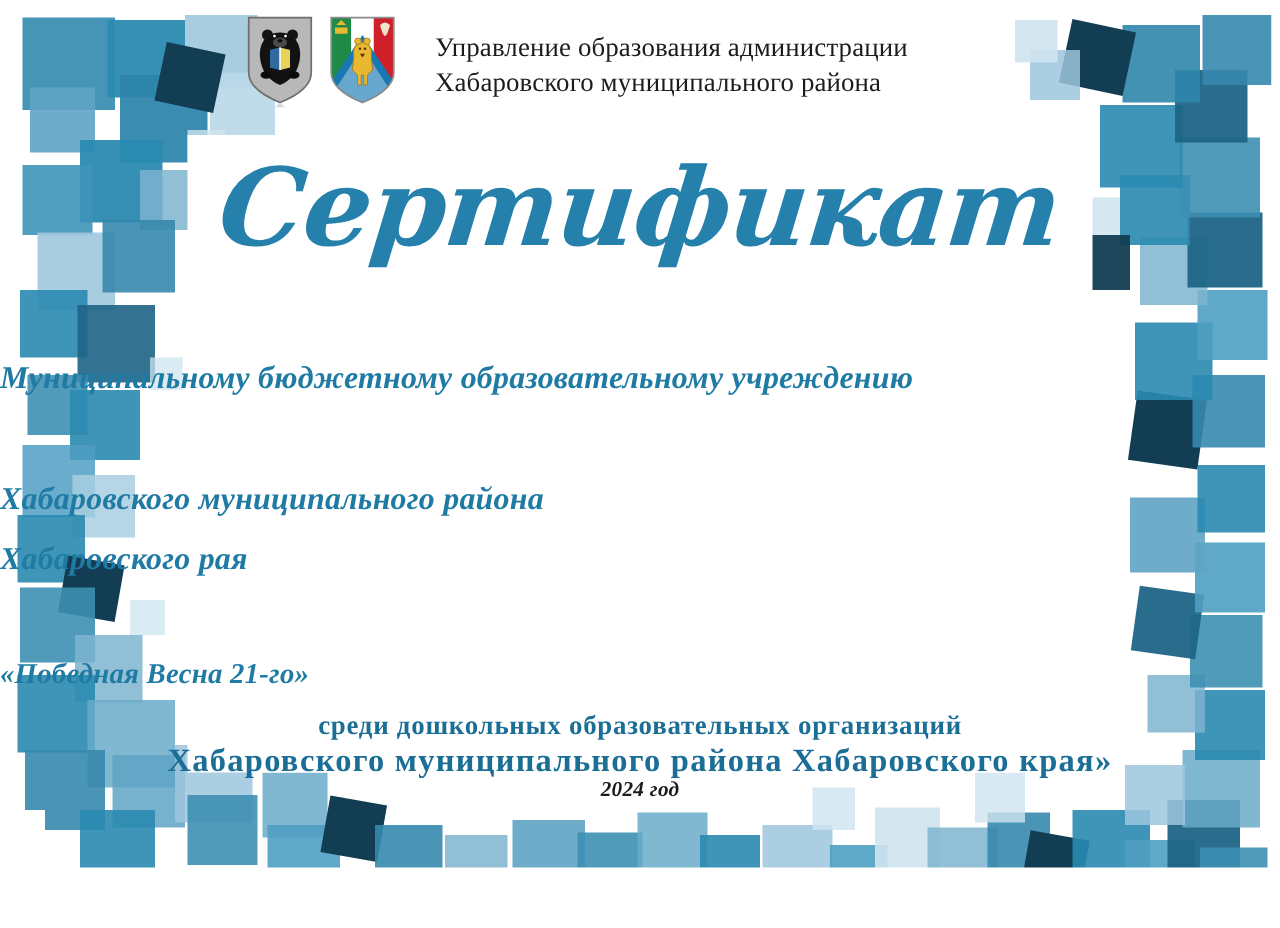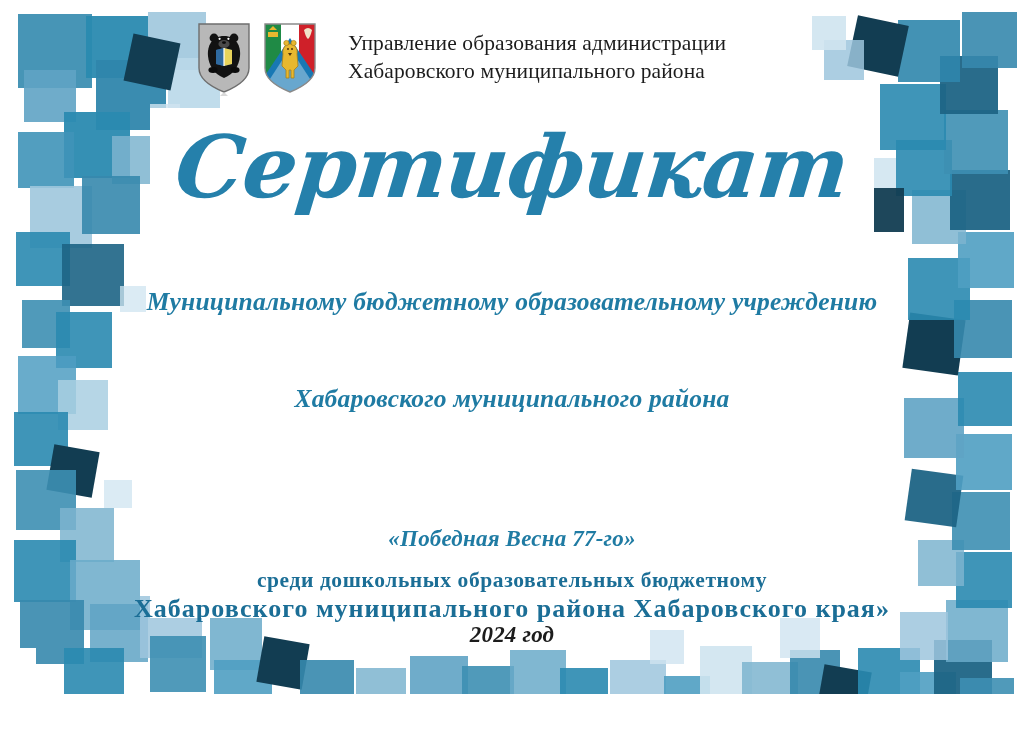--- a/index.html
+++ b/index.html
@@ -50,23 +50,23 @@
     position: absolute;
     left: 0; top: 0;
     width: 1024px;
     height: 742px;
   }
 
   
   #header {
     position: absolute;
     left: 196px;
-    top: 22px;
+    top: 12px;
     display: flex;
-    align-items: flex-start;
+    align-items: center;
     gap: 10px;
   }
   .emblem { width: 56px; height: 74px; display: block; }
   #org-name {
     margin-left: 20px;
     font-family: "Liberation Serif", "DejaVu Serif", serif;
     font-size: 21.5px;
     line-height: 1.30;
     color: #1c1c1c;
     white-space: pre-line;
@@ -101,21 +101,21 @@
     font-size: 19px;
     color: #3a3a3a;
     letter-spacing: .3px;
   }
 
   
   .body-line {
     position: absolute;
     width: 1024px;
     left: 0;
-    text-align: center;
+    text-align: left;
     font-family: "Liberation Serif", "DejaVu Serif", serif;
     font-weight: bold;
     font-style: italic;
     color: #1f7ba3;
     letter-spacing: .2px;
     white-space: nowrap;
   }
   #line-1 { top: 287px; font-size: 25.5px; }
   #line-2 { top: 336px; font-size: 25.5px; }
   #line-3 { top: 384px; font-size: 25.5px; }
@@ -139,21 +139,21 @@
   #foot-2 { top: 594px; font-size: 26px; letter-spacing: 1.0px; }
 
   #year {
     position: absolute;
     left: 0; top: 622px;
     width: 1024px;
     text-align: center;
     font-family: "Liberation Serif", "DejaVu Serif", serif;
     font-weight: bold;
     font-style: italic;
-    font-size: 23px;
+    font-size: 17px;
     color: #1c1c1c;
     letter-spacing: .2px;
   }
 </style>
 </head>
 <body>
 
 <div id="page">
 
   <div id="mosaic">
@@ -306,21 +306,22 @@
 
       <div id="org-name">Управление образования администрации
 Хабаровского муниципального района</div>
     </div>
 
     <div id="title">Сертификат</div>
 
 
     <div class="body-line" id="line-1">Муниципальному бюджетному образовательному учреждению</div>
     <div class="body-line" id="line-3">Хабаровского муниципального района</div>
-    <div class="body-line" id="line-6">«Победная Весна 77-го»</div>
-
-    <div class="foot-line" id="foot-1">среди дошкольных образовательных бюджетному</div>
+    <div class="body-line" id="line-4">Хабаровского рая</div>
+    <div class="body-line" id="line-6">«Победная Весна 21-го»</div>
+
+    <div class="foot-line" id="foot-1">среди дошкольных образовательных организаций</div>
     <div class="foot-line" id="foot-2">Хабаровского муниципального района Хабаровского края»</div>
 
     <div id="year">2024 год</div>
 
   </div>
 </div>
 
 </body></html>

